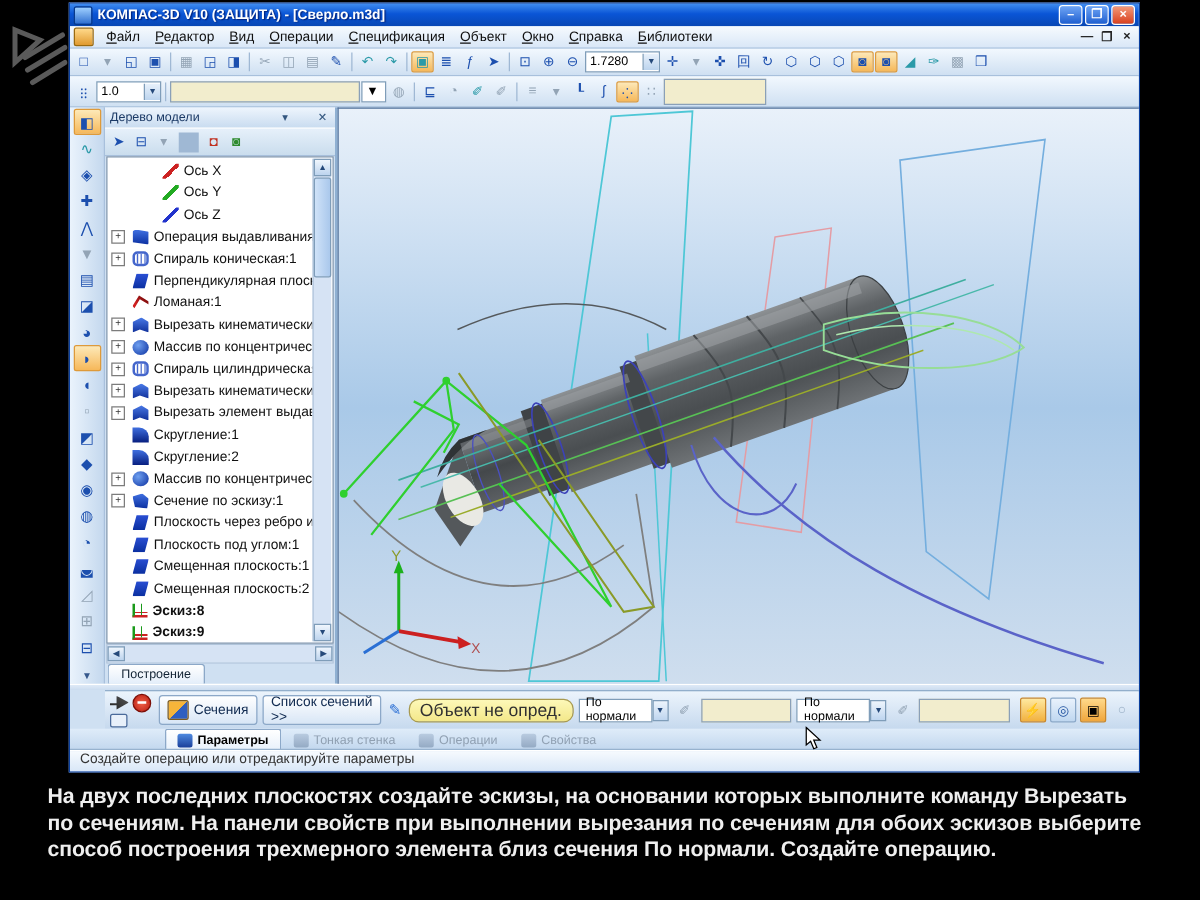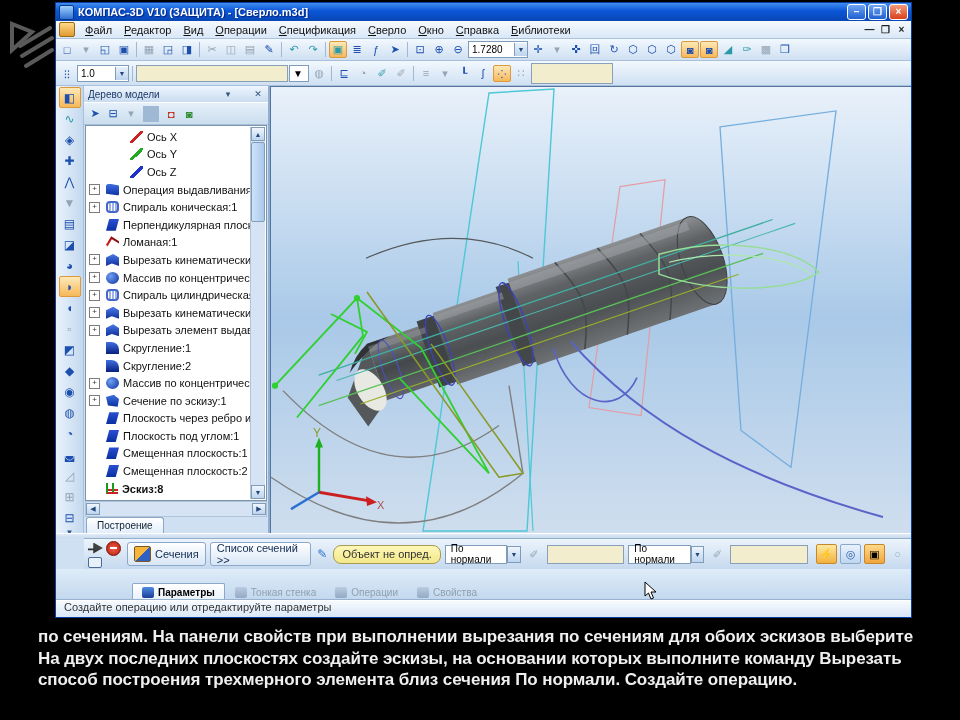--- a/index.html
+++ b/index.html
@@ -111,33 +111,33 @@
   .pb-create{width:15px;height:11px;background:linear-gradient(45deg,#222,#555);clip-path:polygon(0 55%,35% 55%,35% 0,100% 50%,35% 100%,35% 70%,0 70%);}
   .pb-stop{width:13px;height:13px;border-radius:50%;background:radial-gradient(#f06048,#b81c10);border:1px solid #7c0e06;
            display:flex;align-items:center;justify-content:center;}
   .pb-stop i{display:block;width:7px;height:2px;background:#fff;}
   .pb-book{width:12px;height:9px;border:1px solid #4a6a9a;border-radius:2px;background:#e8f0fa;}
   .pb-btn{display:flex;align-items:center;gap:4px;height:22px;padding:0 6px;border:1px solid #8ca8c8;border-radius:3px;
           background:linear-gradient(#ffffff,#d8e6f6);color:#102a50;}
   .pb-btn .bicon{width:15px;height:14px;background:linear-gradient(135deg,#f6b53a 50%,#2f5fc0 50%);border:1px solid #7a5a20;border-radius:2px;}
   .pb-pencil{width:16px;height:16px;color:#2b6fd4;font-size:12px;display:flex;align-items:center;justify-content:center;}
   .yellowfield{background:linear-gradient(#fdf8b8,#f3e88a);border:1px solid #a89a50;border-radius:8px;
-               height:17px;display:flex;align-items:center;padding:0 8px;font-size:11px;color:#303030;white-space:nowrap;}
+               height:17px;display:flex;align-items:center;padding:0 8px;font-size:14px;color:#303030;white-space:nowrap;}
   .whitecombo{background:#fff;border:1px solid #7f9db9;height:17px;display:flex;align-items:center;
               padding:0 5px;font-size:10px;gap:4px;}
   .dd{width:13px;height:15px;background:linear-gradient(#eef5fd,#bed5ef);border:1px solid #7f9db9;font-size:7px;
       color:#25497a;display:flex;align-items:center;justify-content:center;margin-left:-4px;}
   .beigefield{background:#f2edcd;border:1px solid #8aa0b8;height:17px;width:84px;}
   .pb-ric{width:19px;height:18px;border-radius:2px;display:flex;align-items:center;justify-content:center;font-size:11px;}
   .pb-ric.or1{background:linear-gradient(#ffe9a0,#f2b13e);border:1px solid #c9872a;color:#8a3c00;}
   .pb-ric.bl1{background:linear-gradient(#e9f2fc,#bfd7f0);border:1px solid #8aa8c8;color:#1d4f9e;}
   .pb-ric.or2{background:linear-gradient(#ffd98a,#f0a63c);border:1px solid #c9872a;}
   .pb-ric.ghost{color:#9ab0c6;}
   
-  .ptabs{height:31px;display:flex;gap:1px;padding-left:76px;background:linear-gradient(#dfecf9,#c2d7ee);
+  .ptabs{height:17px;display:flex;gap:1px;padding-left:76px;background:linear-gradient(#dfecf9,#c2d7ee);
          font-size:10px;flex:0 0 auto;align-items:flex-end;}
   .ptab{display:flex;align-items:center;gap:4px;padding:0 9px;height:16px;color:#90a0b2;}
   .ptab .picon{width:12px;height:11px;border-radius:2px;background:linear-gradient(#b9cbe0,#94aac4);}
   .ptab.active{background:linear-gradient(#ffffff,#e8f1fb);border:1px solid #8ca8c8;border-bottom:none;
                border-radius:2px 2px 0 0;color:#000;font-weight:bold;}
   .ptab.active .picon{background:linear-gradient(#4f8ae0,#1a3f9a);}
   
   .statusbar{height:16px;background:linear-gradient(#f6fafe,#d9e7f7);border-top:1px solid #fff;
              box-shadow:0 -1px 0 #97b2ce;font-size:11px;color:#333;display:flex;align-items:flex-start;
              padding-left:8px;flex:0 0 auto;}
@@ -180,21 +180,21 @@
         <span class="menuitem">Файл</span>
 
         <span class="menuitem">Редактор</span>
 
         <span class="menuitem">Вид</span>
 
         <span class="menuitem">Операции</span>
 
         <span class="menuitem">Спецификация</span>
 
-        <span class="menuitem">Сверло</span>
+        <span class="menuitem">Объект</span>
 
         <span class="menuitem">Окно</span>
 
         <span class="menuitem">Справка</span>
 
         <span class="menuitem">Библиотеки</span>
 
       <span class="mdi">
         <span>—</span>
         <span>❐</span>
@@ -612,21 +612,21 @@
         </span>
 
     </div>
 
     <div class="statusbar">
       <span>Создайте операцию или отредактируйте параметры</span>
     </div>
   </div>
 
   <div class="caption">
+    <div>На двух последних плоскостях создайте эскизы, на основании которых выполните команду Вырезать</div>
     <div>по сечениям. На панели свойств при выполнении вырезания по сечениям для обоих эскизов выберите</div>
-    <div>На двух последних плоскостях создайте эскизы, на основании которых выполните команду Вырезать</div>
     <div>способ построения трехмерного элемента близ сечения По нормали. Создайте операцию.</div>
   </div>
 
   <svg class="cursor" width="14" height="20" viewBox="0 0 14 20">
     <polygon points="1,1 1,15 4.5,12 7,18 9.5,17 7,11 12,11" fill="#fff" stroke="#000" stroke-width="1"></polygon>
   </svg>
 </div>
 
 </body></html>

